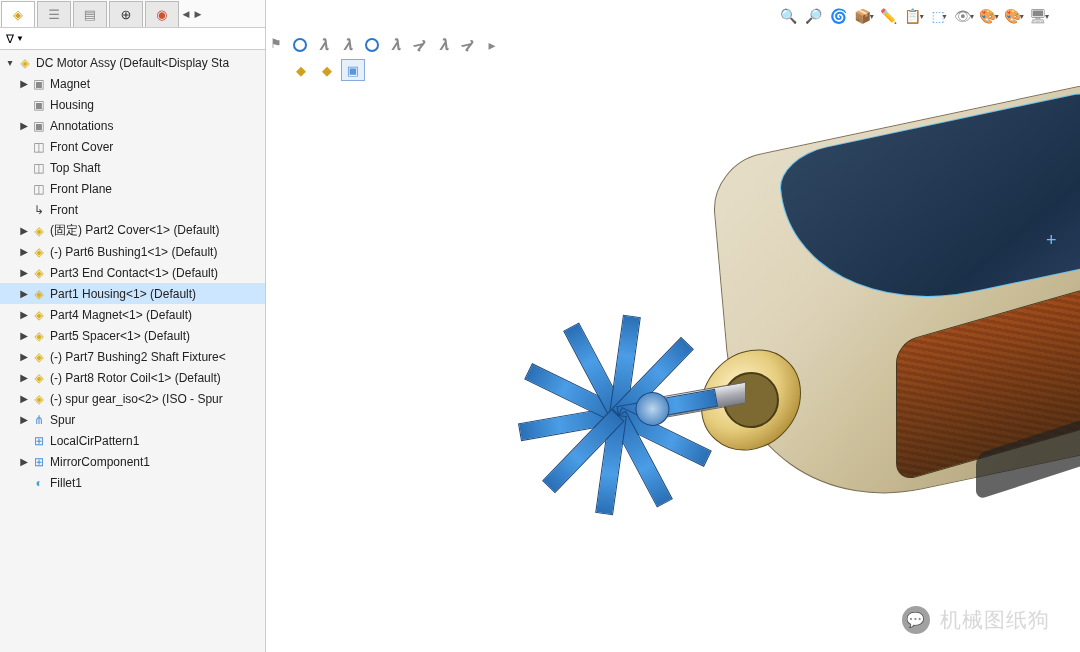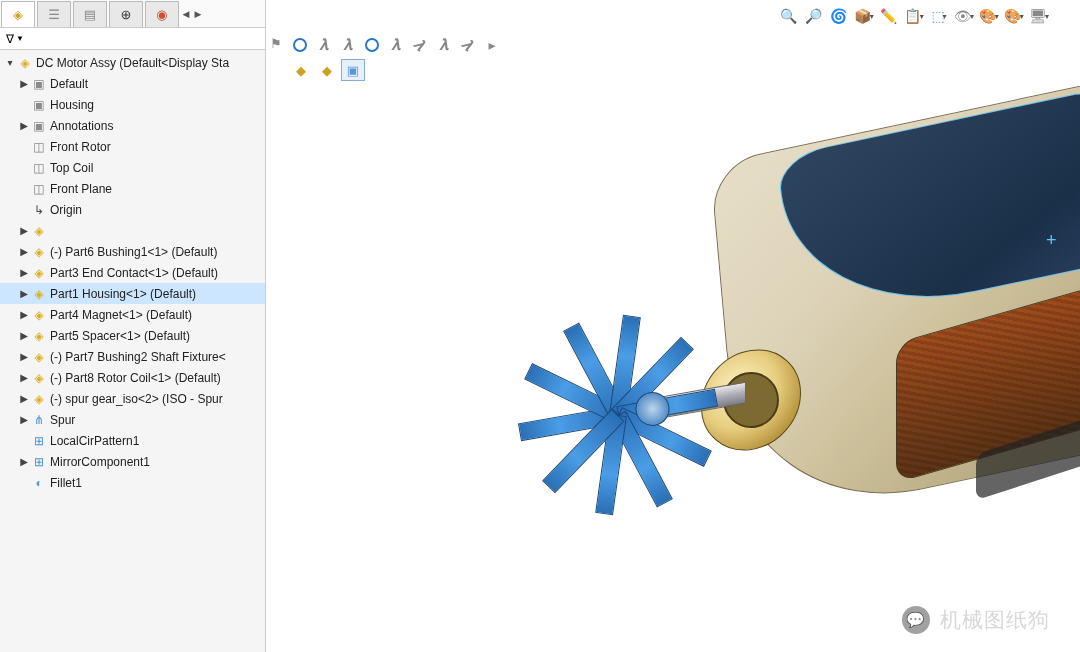--- a/index.html
+++ b/index.html
@@ -108,62 +108,63 @@
     <div class="tree-node">
       <span class="toggler">▾</span>
       <span class="node-icon asm-ico">◈</span>
       <span>DC Motor Assy  (Default&lt;Display Sta</span>
     </div>
     <div id="tree-body">
         <div class="tree-node">
           <span class="indent" style="width:14px"></span>
           <span class="toggler">▶</span>
           <span class="node-icon grey-ico">▣</span>
-          <span>Default</span>
+          <span>Magnet</span>
         </div>
         <div class="tree-node">
           <span class="indent" style="width:14px"></span>
           <span class="toggler"></span>
           <span class="node-icon grey-ico">▣</span>
           <span>Housing</span>
         </div>
         <div class="tree-node">
           <span class="indent" style="width:14px"></span>
           <span class="toggler">▶</span>
           <span class="node-icon grey-ico">▣</span>
           <span>Annotations</span>
         </div>
         <div class="tree-node">
           <span class="indent" style="width:14px"></span>
           <span class="toggler"></span>
           <span class="node-icon plane-ico">◫</span>
-          <span>Front Rotor</span>
+          <span>Front Cover</span>
         </div>
         <div class="tree-node">
           <span class="indent" style="width:14px"></span>
           <span class="toggler"></span>
           <span class="node-icon plane-ico">◫</span>
-          <span>Top Coil</span>
+          <span>Top Shaft</span>
         </div>
         <div class="tree-node">
           <span class="indent" style="width:14px"></span>
           <span class="toggler"></span>
           <span class="node-icon plane-ico">◫</span>
           <span>Front Plane</span>
         </div>
         <div class="tree-node">
           <span class="indent" style="width:14px"></span>
           <span class="toggler"></span>
           <span class="node-icon origin-ico">↳</span>
-          <span>Origin</span>
-        </div>
-        <div class="tree-node">
-          <span class="indent" style="width:14px"></span>
-          <span class="toggler">▶</span>
-          <span class="node-icon part-ico">◈</span>
+          <span>Front</span>
+        </div>
+        <div class="tree-node">
+          <span class="indent" style="width:14px"></span>
+          <span class="toggler">▶</span>
+          <span class="node-icon part-ico">◈</span>
+          <span>(固定) Part2 Cover&lt;1&gt; (Default)</span>
         </div>
         <div class="tree-node">
           <span class="indent" style="width:14px"></span>
           <span class="toggler">▶</span>
           <span class="node-icon part-ico">◈</span>
           <span>(-) Part6 Bushing1&lt;1&gt; (Default)</span>
         </div>
         <div class="tree-node">
           <span class="indent" style="width:14px"></span>
           <span class="toggler">▶</span>

